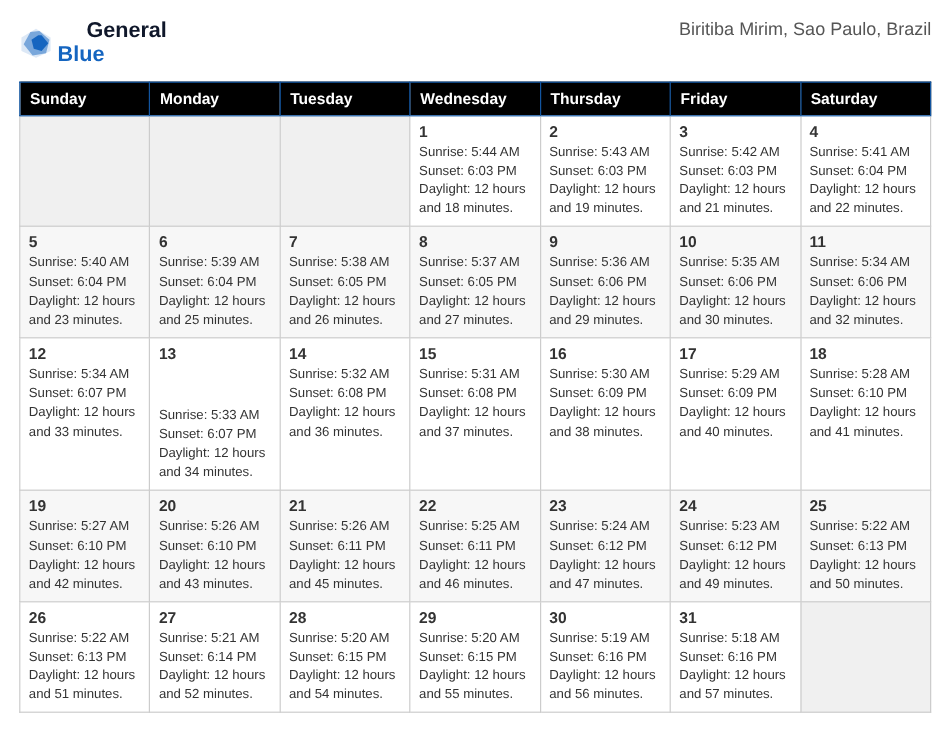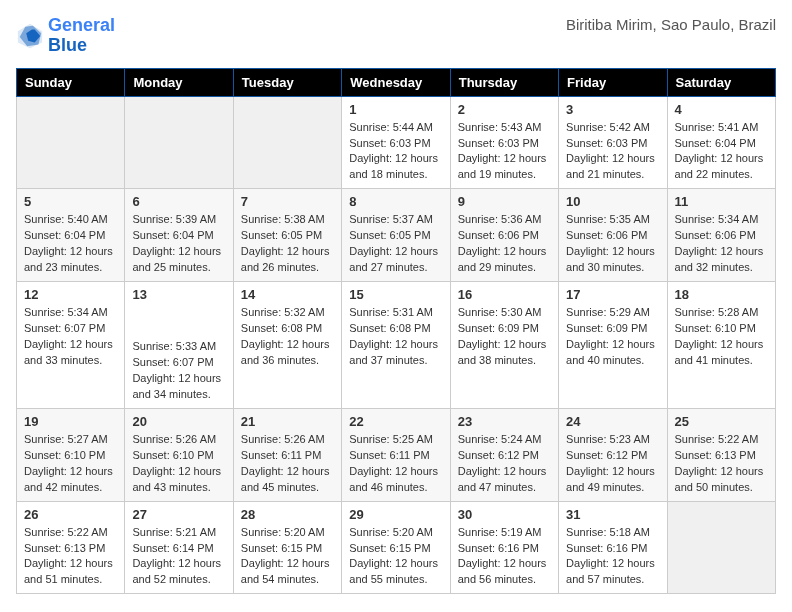--- a/index.html
+++ b/index.html
@@ -19,21 +19,21 @@
     .logo {
       display: flex;
       align-items: center;
       gap: 4px;
     }
     .logo-text {
       font-size: 18px;
       font-weight: bold;
       line-height: 1.1;
     }
-    .logo-general { color: #3b82f6; }
+    .logo-general { color: #0f172a; margin-left: 24px; }
     .logo-blue { color: #1565C0; }
     .logo-icon {
       width: 28px;
       height: 28px;
     }
     .title-block {
       text-align: right;
     }
     .month-title {
       font-size: 32px;

